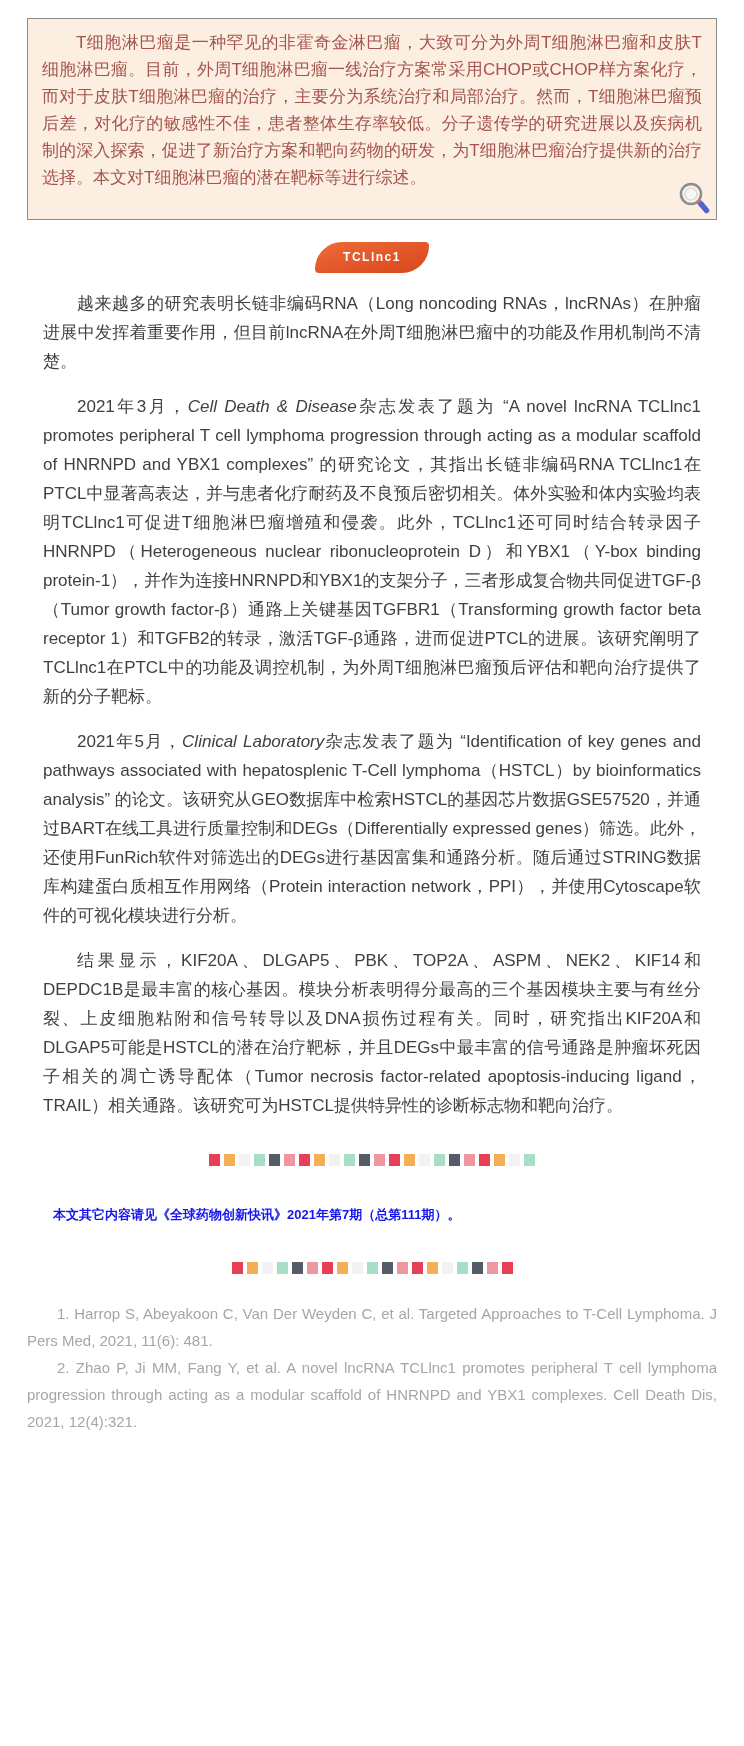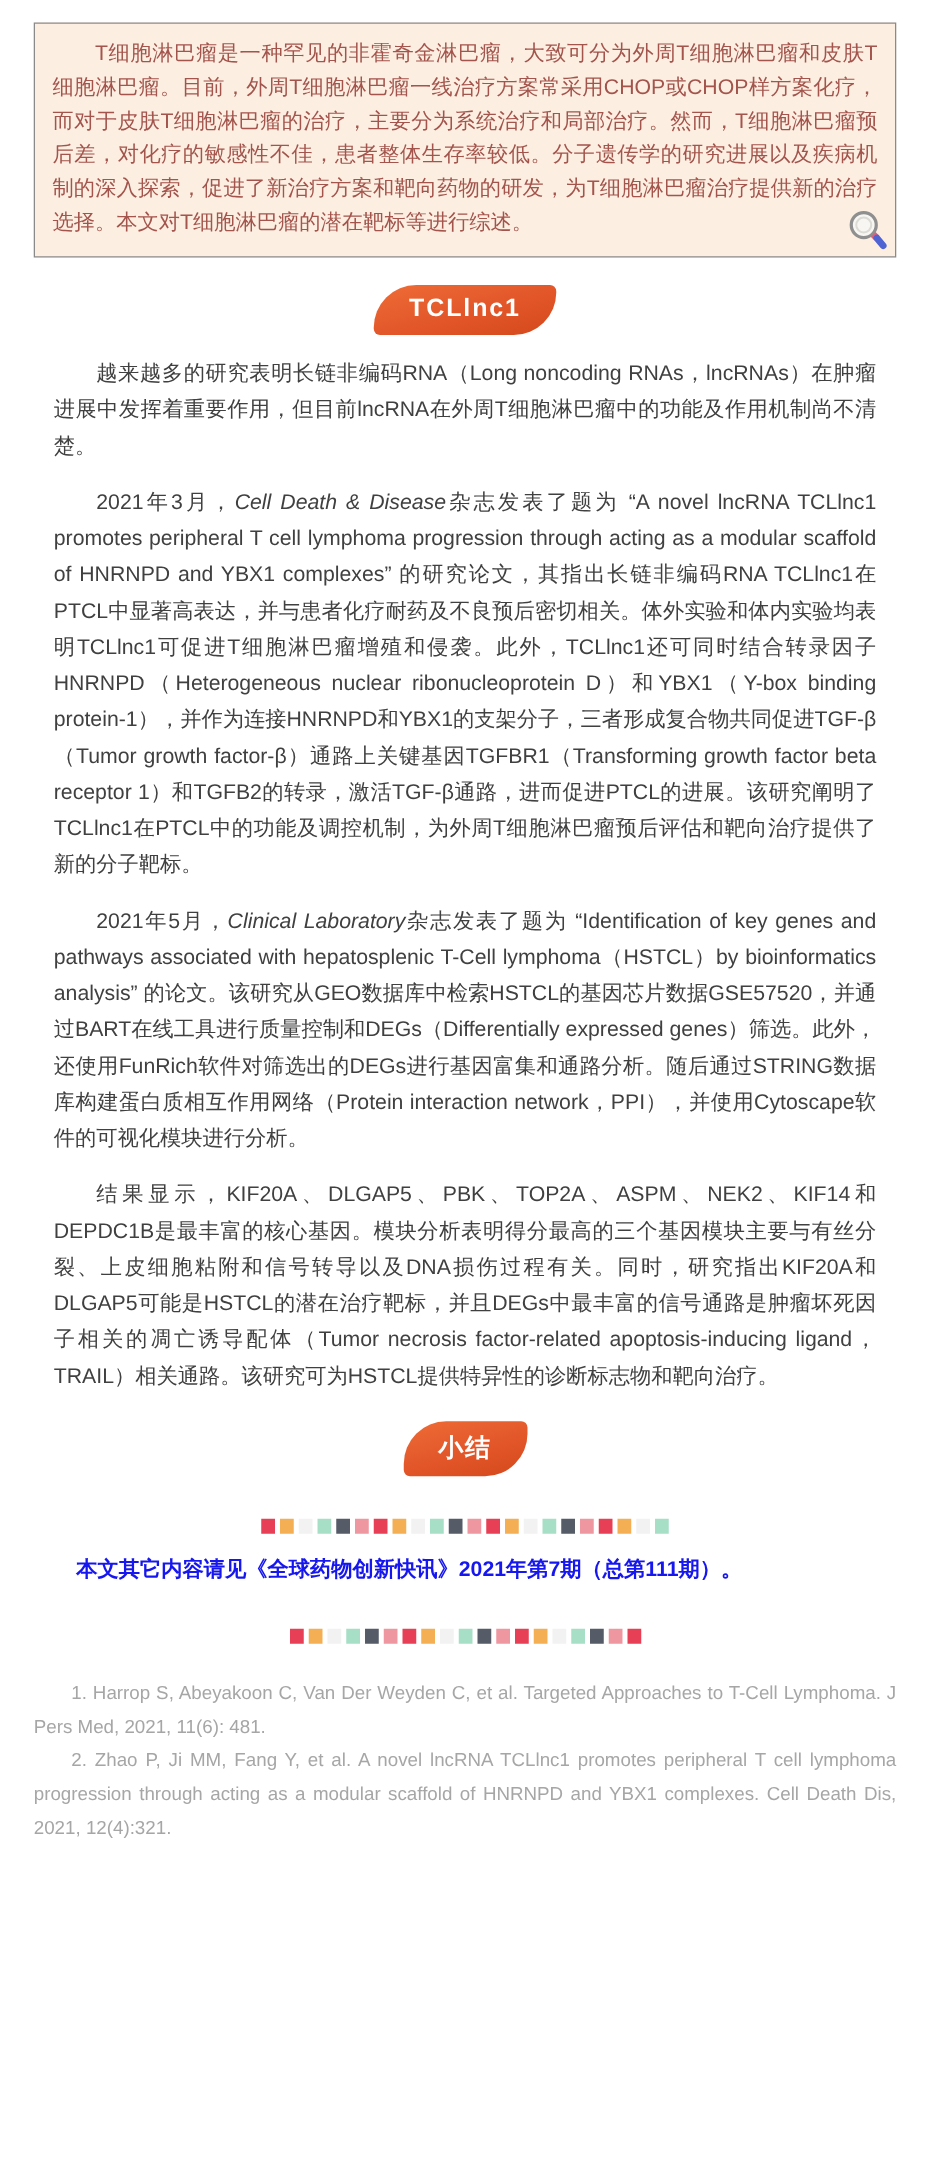--- a/index.html
+++ b/index.html
@@ -9,40 +9,40 @@
     font-family:"Liberation Sans","DejaVu Sans",sans-serif;
     -webkit-font-smoothing:antialiased;
   }
   .page{padding:18px 27px 30px;}
 
   
   .intro-box{
     position:relative;
     background:var(--intro_bg,#fcefe2);
     border:1px solid var(--intro_border,#8a8a8a);
-    padding:10px 14px 14px 14px;
+    padding:10px 14px 28px 14px;
   }
   .intro-box p{
     margin:0;
     color:var(--intro_text,#a3544c);
     font-size:17px;
     line-height:27px;
     text-align:justify;
     text-indent:2em;
   }
   .magnifier{position:absolute;right:5px;bottom:3px;}
 
   
   .banner-wrap{text-align:center;margin:22px 0 16px;}
   .banner{
     display:inline-block;
     background:linear-gradient(165deg,var(--banner_top,#ee6c36) 0%,#e2562a 55%,var(--banner_bottom,#d4491c) 100%);
     color:#ffffff;
     font-weight:bold;
-    font-size:20px;
+    font-size:12px;
     letter-spacing:1.5px;
     padding:8px 28px 9px;
     border-radius:34px 5px 34px 5px;
   }
 
   
   .para{
     margin:16px;
     color:var(--body_text,#404040);
     font-size:17px;
@@ -56,23 +56,23 @@
   .squares{
     display:flex;
     justify-content:center;
     gap:4px;
     margin-top:34px;
   }
   .squares .sq{width:11px;height:12px;display:inline-block;}
 
   
   .issue-link{
-    margin:16px 0 0;
+    margin:36px 0 0;
     color:var(--link_blue,#1616ee);
-    font-size:17px;
+    font-size:13px;
     font-weight:bold;
     line-height:26px;
     text-indent:2em;
     cursor:pointer;
   }
 
   
   .references{margin-top:26px;}
   .ref{
     margin:0;
@@ -103,25 +103,20 @@
     <span class="banner">
       <span>TCLlnc1</span>
     </span>
   </div>
   <p class="para">越来越多的研究表明长链非编码RNA（Long noncoding RNAs，lncRNAs）在肿瘤进展中发挥着重要作用，但目前lncRNA在外周T细胞淋巴瘤中的功能及作用机制尚不清楚。</p>
   <p class="para"><span>2021年3月，</span><i>Cell Death &amp; Disease</i><span>杂志发表了题为 “A novel lncRNA TCLlnc1 promotes peripheral T cell lymphoma progression through acting as a modular scaffold of HNRNPD and YBX1 complexes” 的研究论文，其指出长链非编码RNA TCLlnc1在PTCL中显著高表达，并与患者化疗耐药及不良预后密切相关。体外实验和体内实验均表明TCLlnc1可促进T细胞淋巴瘤增殖和侵袭。此外，TCLlnc1还可同时结合转录因子HNRNPD（Heterogeneous nuclear ribonucleoprotein D）和YBX1（Y-box binding protein-1），并作为连接HNRNPD和YBX1的支架分子，三者形成复合物共同促进TGF-β（Tumor growth factor-β）通路上关键基因TGFBR1（Transforming growth factor beta receptor 1）和TGFB2的转录，激活TGF-β通路，进而促进PTCL的进展。该研究阐明了TCLlnc1在PTCL中的功能及调控机制，为外周T细胞淋巴瘤预后评估和靶向治疗提供了新的分子靶标。</span></p>
 
   <p class="para"><span>2021年5月，</span><i>Clinical Laboratory</i><span>杂志发表了题为 “Identification of key genes and pathways associated with hepatosplenic T-Cell lymphoma（HSTCL）by bioinformatics analysis” 的论文。该研究从GEO数据库中检索HSTCL的基因芯片数据GSE57520，并通过BART在线工具进行质量控制和DEGs（Differentially expressed genes）筛选。此外，还使用FunRich软件对筛选出的DEGs进行基因富集和通路分析。随后通过STRING数据库构建蛋白质相互作用网络（Protein interaction network，PPI），并使用Cytoscape软件的可视化模块进行分析。</span></p>
   <p class="para">结果显示，KIF20A、DLGAP5、PBK、TOP2A、ASPM、NEK2、KIF14和DEPDC1B是最丰富的核心基因。模块分析表明得分最高的三个基因模块主要与有丝分裂、上皮细胞粘附和信号转导以及DNA损伤过程有关。同时，研究指出KIF20A和DLGAP5可能是HSTCL的潜在治疗靶标，并且DEGs中最丰富的信号通路是肿瘤坏死因子相关的凋亡诱导配体（Tumor necrosis factor-related apoptosis-inducing ligand，TRAIL）相关通路。该研究可为HSTCL提供特异性的诊断标志物和靶向治疗。</p>
 
-  <div class="banner-wrap">
-    <span class="banner">
-      <span>小结</span>
-    </span>
-  </div>
 
   <div class="squares">
       <span class="sq" style="background: rgb(231, 64, 86);"></span>
       <span class="sq" style="background: rgb(244, 175, 85);"></span>
       <span class="sq" style="background: rgb(243, 242, 243);"></span>
       <span class="sq" style="background: rgb(166, 223, 198);"></span>
       <span class="sq" style="background: rgb(86, 91, 104);"></span>
       <span class="sq" style="background: rgb(239, 151, 161);"></span>
       <span class="sq" style="background: rgb(231, 64, 86);"></span>
       <span class="sq" style="background: rgb(244, 175, 85);"></span>

